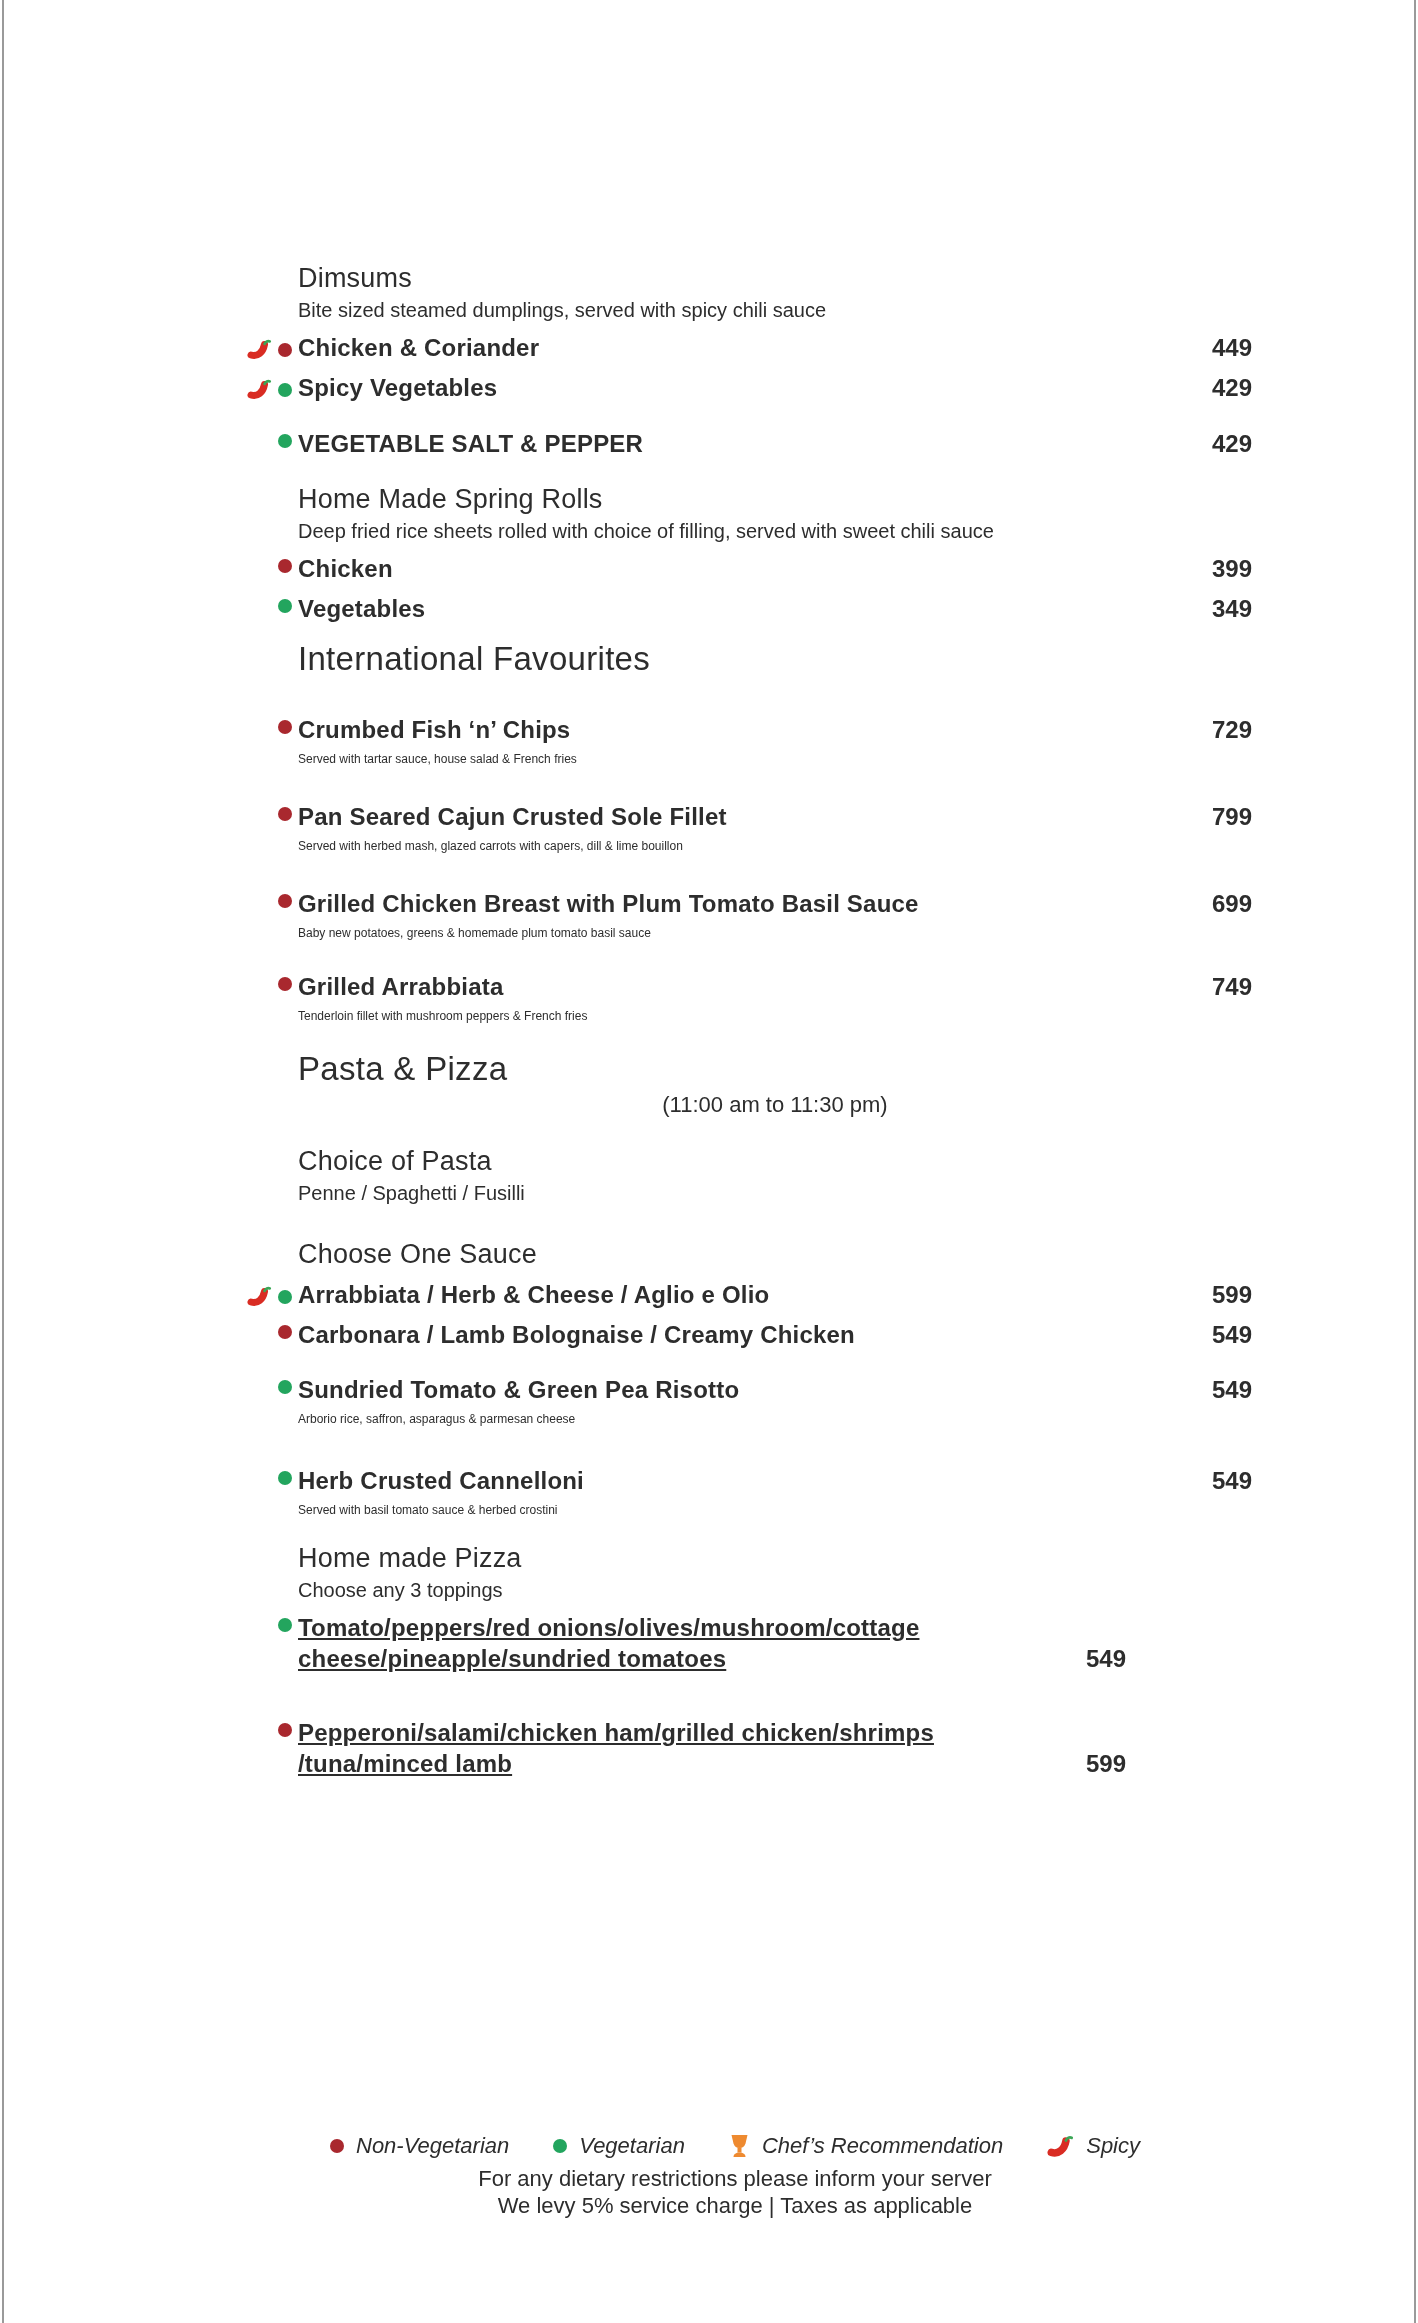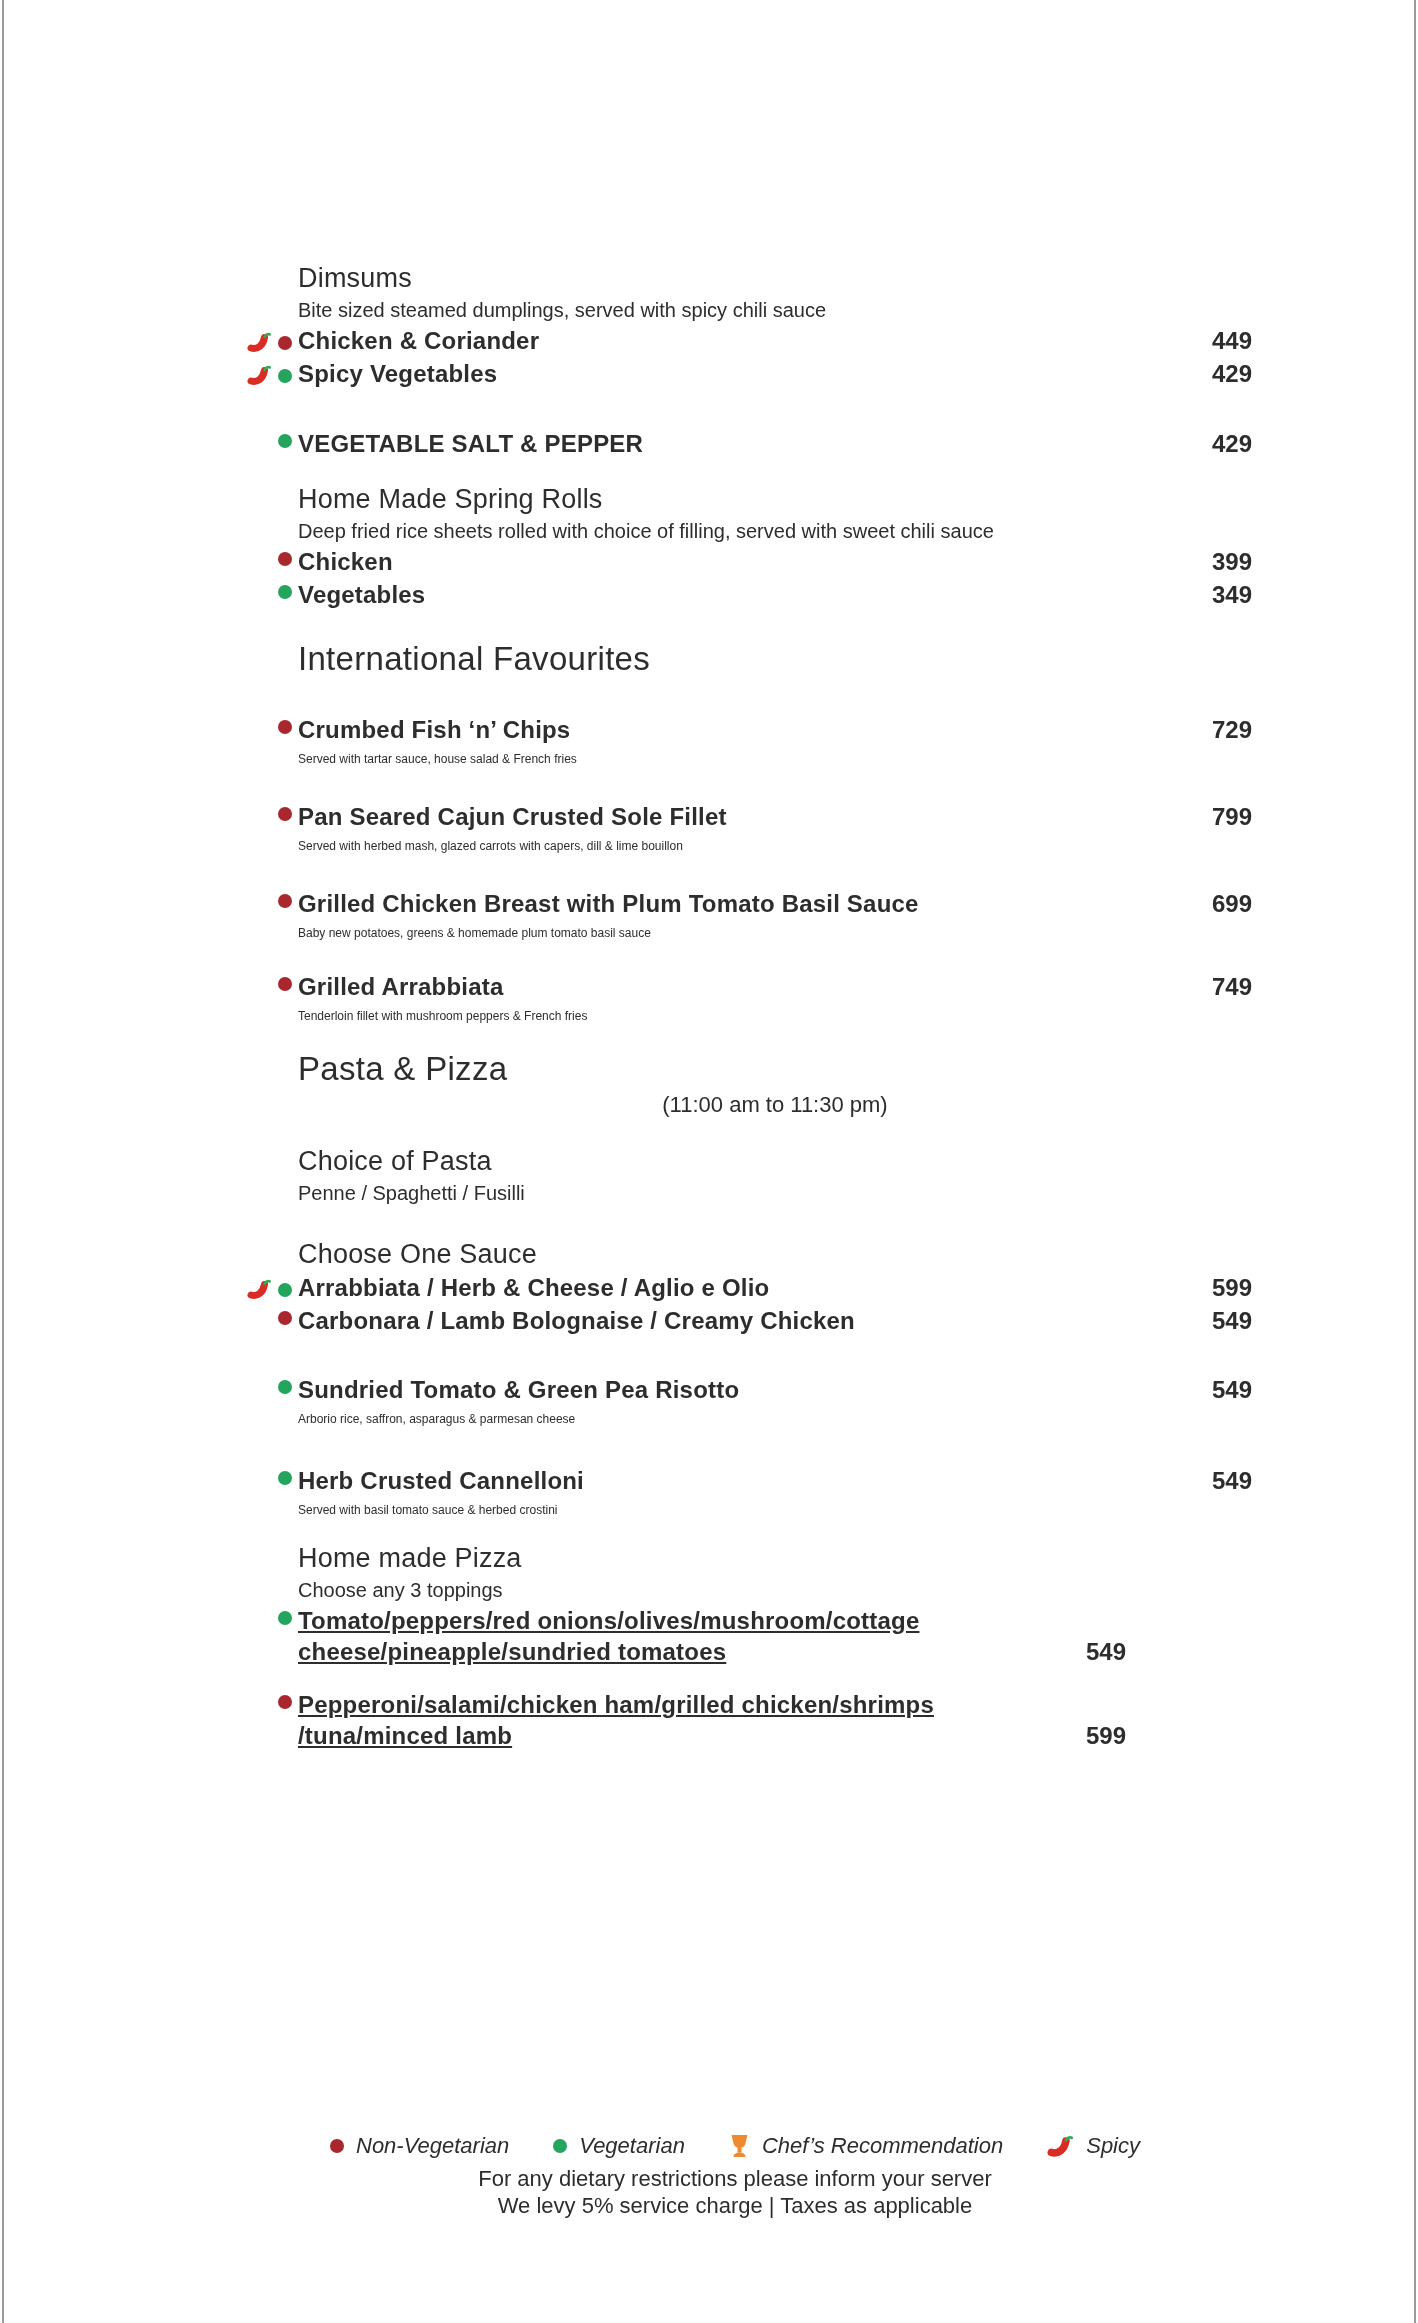--- a/index.html
+++ b/index.html
@@ -11,21 +11,21 @@
     color:#2d2d2d;
     overflow:hidden;
   }
   .edge{position:absolute;top:0;bottom:0;width:2px;background:#9a9a9a;}
   .edge-left{left:2px;}
   .edge-right{right:2px;}
   .content{position:absolute;left:298px;width:954px;top:0;}
   .block{position:absolute;left:0;width:100%;}
   .group-title{font-size:27px;font-weight:normal;line-height:32px;letter-spacing:.2px;}
   .group-desc{font-size:20px;line-height:26px;margin-top:3px;}
-  .row{position:relative;display:flex;align-items:flex-start;margin-top:2px;}
+  .row{position:relative;display:flex;align-items:flex-start;margin-top:9px;}
   .row.first{margin-top:8px;}
   .row .name{font-size:24px;font-weight:bold;line-height:31px;flex:1;padding-right:18px;letter-spacing:.2px;}
   .row .name.narrow{max-width:740px;text-decoration:underline;}
   .row .price{font-size:24px;font-weight:bold;line-height:31px;text-align:right;min-width:70px;}
   .row.price-bottom{align-items:flex-end;}
   .item-desc{font-size:12px;line-height:25px;margin-top:2px;}
   .marker{position:absolute;left:-62px;top:6px;width:56px;display:flex;justify-content:flex-end;align-items:center;gap:6px;}
   .dot{width:14px;height:14px;border-radius:50%;flex:0 0 auto;}
   .dot-nonveg{background:#a9282e;}
   .dot-veg{background:#23a55e;}
@@ -208,21 +208,21 @@
     <div class="block" style="top:1542px">
       <div class="group-title">Home made Pizza</div>
       <div class="group-desc">Choose any 3 toppings</div>
       <div class="row price-bottom">
         <span class="marker">
           <span class="dot dot-veg"></span>
         </span>
         <span class="name narrow">Tomato/peppers/red onions/olives/mushroom/cottage cheese/pineapple/sundried tomatoes</span>
         <span class="price">549</span>
       </div>
-      <div class="row price-bottom" style="margin-top:22px">
+      <div class="row price-bottom" style="margin-top:43px">
         <span class="marker">
           <span class="dot dot-nonveg"></span>
         </span>
         <span class="name narrow">Pepperoni/salami/chicken ham/grilled chicken/shrimps /tuna/minced lamb</span>
         <span class="price">599</span>
       </div>
     </div>
 
   </div>
 

